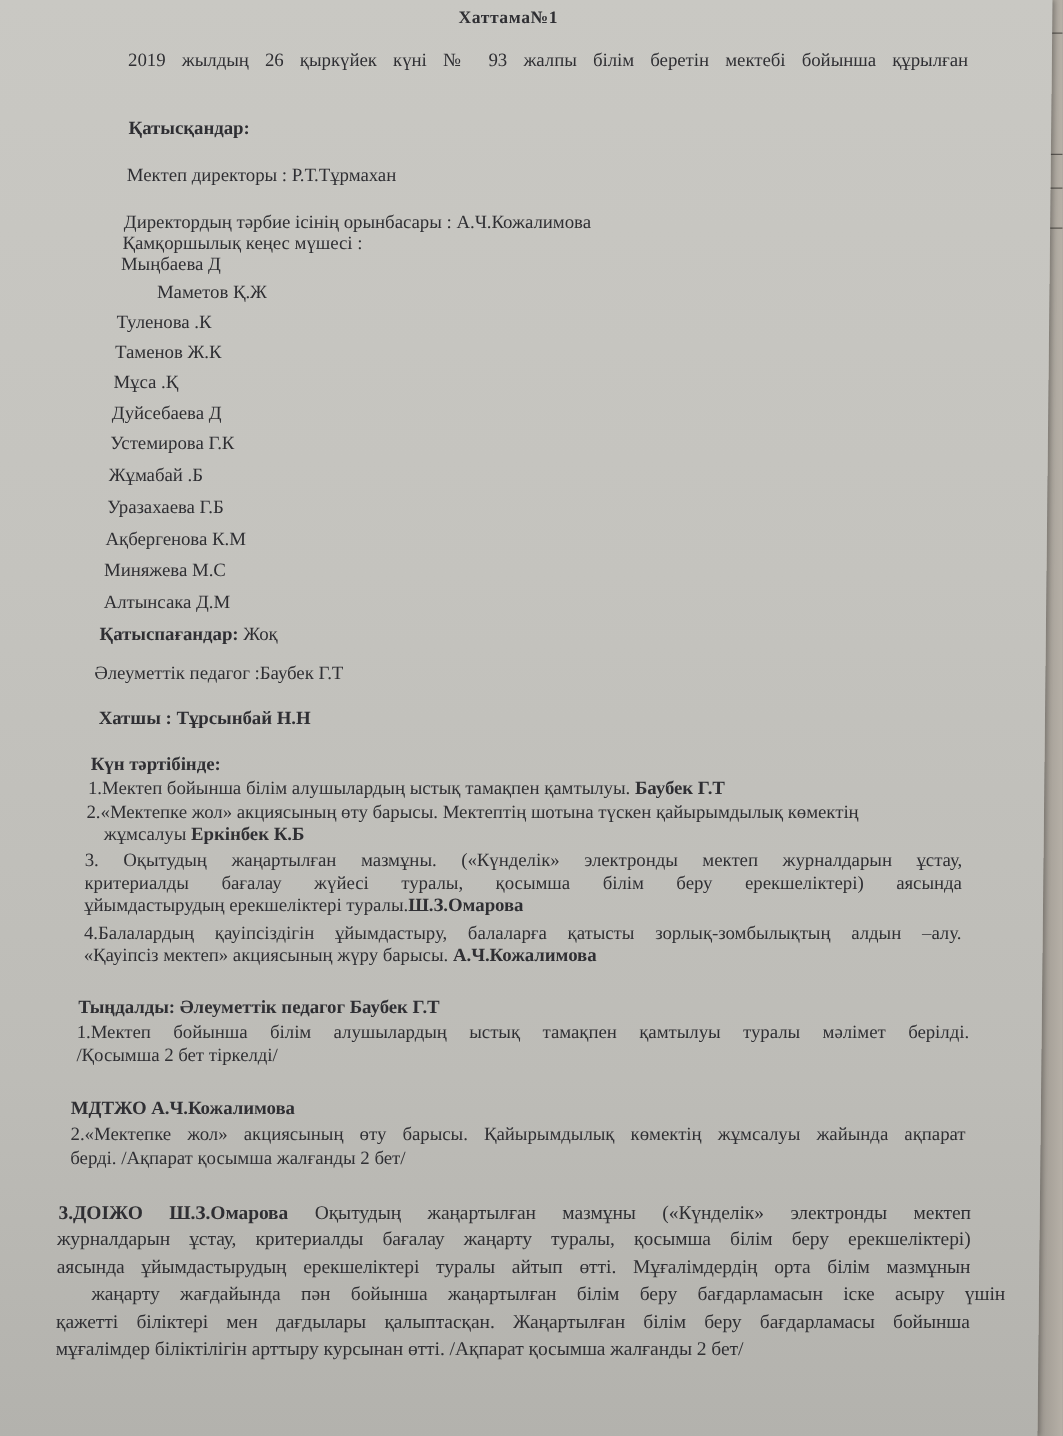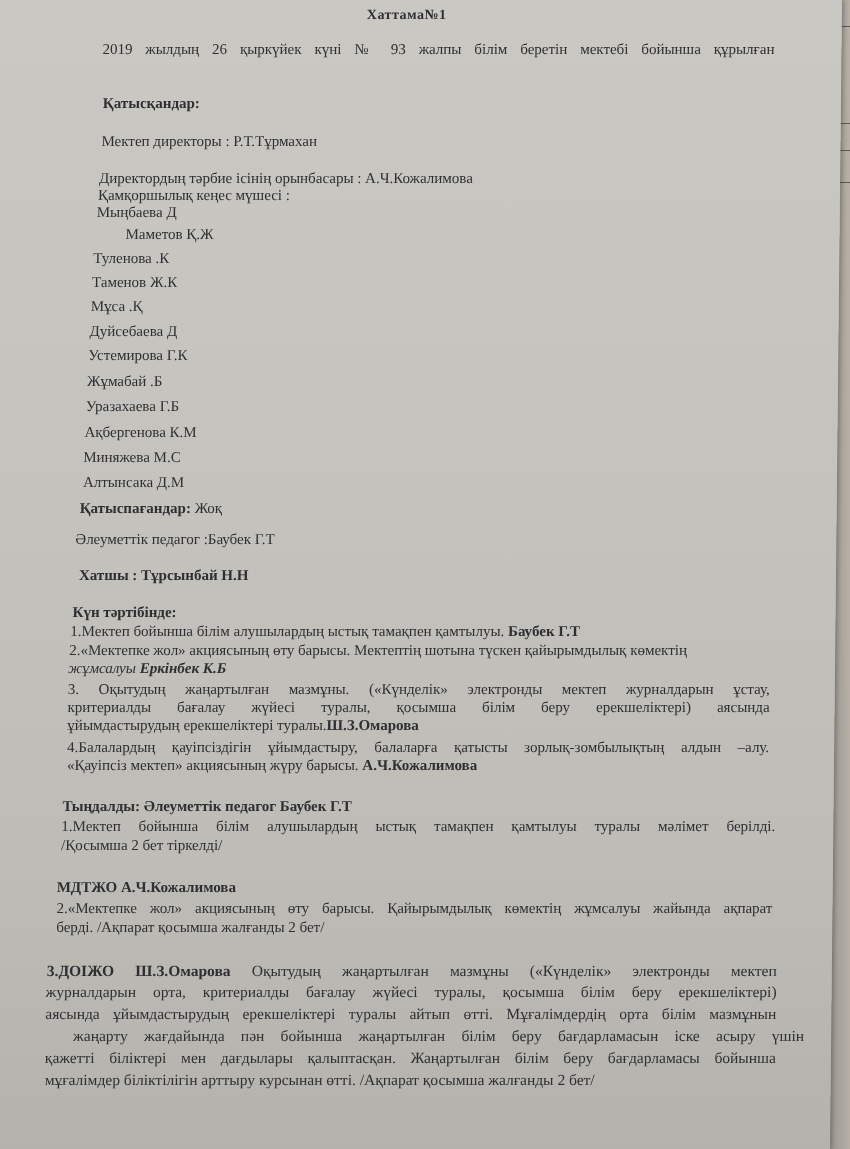--- a/index.html
+++ b/index.html
@@ -77,21 +77,21 @@
   <div class="txt b" style="left:79px; top:603px;">Күн тәртібінде:</div>
 
   <div>
     <div class="txt" style="left:77px; top:622px;">
       <span>1.Мектеп бойынша білім алушылардың  ыстық тамақпен қамтылуы. </span><span class="b">Баубек Г.Т</span>
     </div>
   </div>
 
   <div>
     <div class="txt" style="left:76px; top:641px;">2.«Мектепке жол» акциясының өту барысы. Мектептің шотына түскен қайырымдылық көмектің</div>
-    <div class="txt" style="left:75px; top:659px;font-style:italic;">
+    <div class="txt" style="left:90px; top:659px;">
       <span>жұмсалуы </span><span class="b">Еркінбек К.Б</span>
     </div>
   </div>
 
   <div>
     <div class="para jl" style="left:75px; top:680px; width:702px;">3. Оқытудың жаңартылған мазмұны. («Күнделік» электронды мектеп журналдарын ұстау,</div>
     <div class="para jl" style="left:75px; top:698px; width:702px;">критериалды бағалау жүйесі туралы, қосымша білім беру ерекшеліктері) аясында</div>
     <div class="txt" style="left:75px; top:716px;">
       <span>ұйымдастырудың ерекшеліктері туралы.</span><span class="b">Ш.З.Омарова</span>
     </div>
@@ -113,20 +113,20 @@
   <div>
     <div class="txt b" style="left:66px; top:878px;">МДТЖО А.Ч.Кожалимова</div>
     <div class="para jl" style="left:66px; top:899px; width:716px;">2.«Мектепке жол» акциясының өту барысы. Қайырымдылық көмектің жұмсалуы жайында ақпарат</div>
     <div class="txt" style="left:66px; top:918px;">берді. /Ақпарат қосымша жалғанды 2 бет/</div>
   </div>
 
   <div>
     <div class="para jl" style="left:57px; top:962px; width:730px; font-size:15.5px;">
       <span class="b">3.ДОІЖО  Ш.З.Омарова</span><span> Оқытудың жаңартылған мазмұны («Күнделік» электронды мектеп</span>
     </div>
-    <div class="para jl" style="left:56px; top:983px; width:731px; font-size:15.5px;">журналдарын орта, критериалды бағалау жүйесі туралы, қосымша білім беру ерекшеліктері)</div>
+    <div class="para jl" style="left:56px; top:983px; width:731px; font-size:15.5px;">журналдарын ұстау, критериалды бағалау жаңарту туралы, қосымша білім беру ерекшеліктері)</div>
     <div class="para jl" style="left:56px; top:1005px; width:731px; font-size:15.5px;">аясында ұйымдастырудың ерекшеліктері туралы айтып өтті. Мұғалімдердің орта білім мазмұнын</div>
     <div class="para jl" style="left:56px; top:1027px; width:731px; font-size:15.5px;margin-left:28px;">жаңарту жағдайында пән бойынша жаңартылған білім беру бағдарламасын іске асыру үшін</div>
     <div class="para jl" style="left:56px; top:1049px; width:731px; font-size:15.5px;">қажетті біліктері мен  дағдылары қалыптасқан. Жаңартылған білім беру бағдарламасы бойынша</div>
     <div class="txt" style="left:56px; top:1071px; font-size:15.5px;">мұғалімдер біліктілігін арттыру курсынан өтті. /Ақпарат қосымша жалғанды 2 бет/</div>
   </div>
 
 </div>
 
 </body></html>

